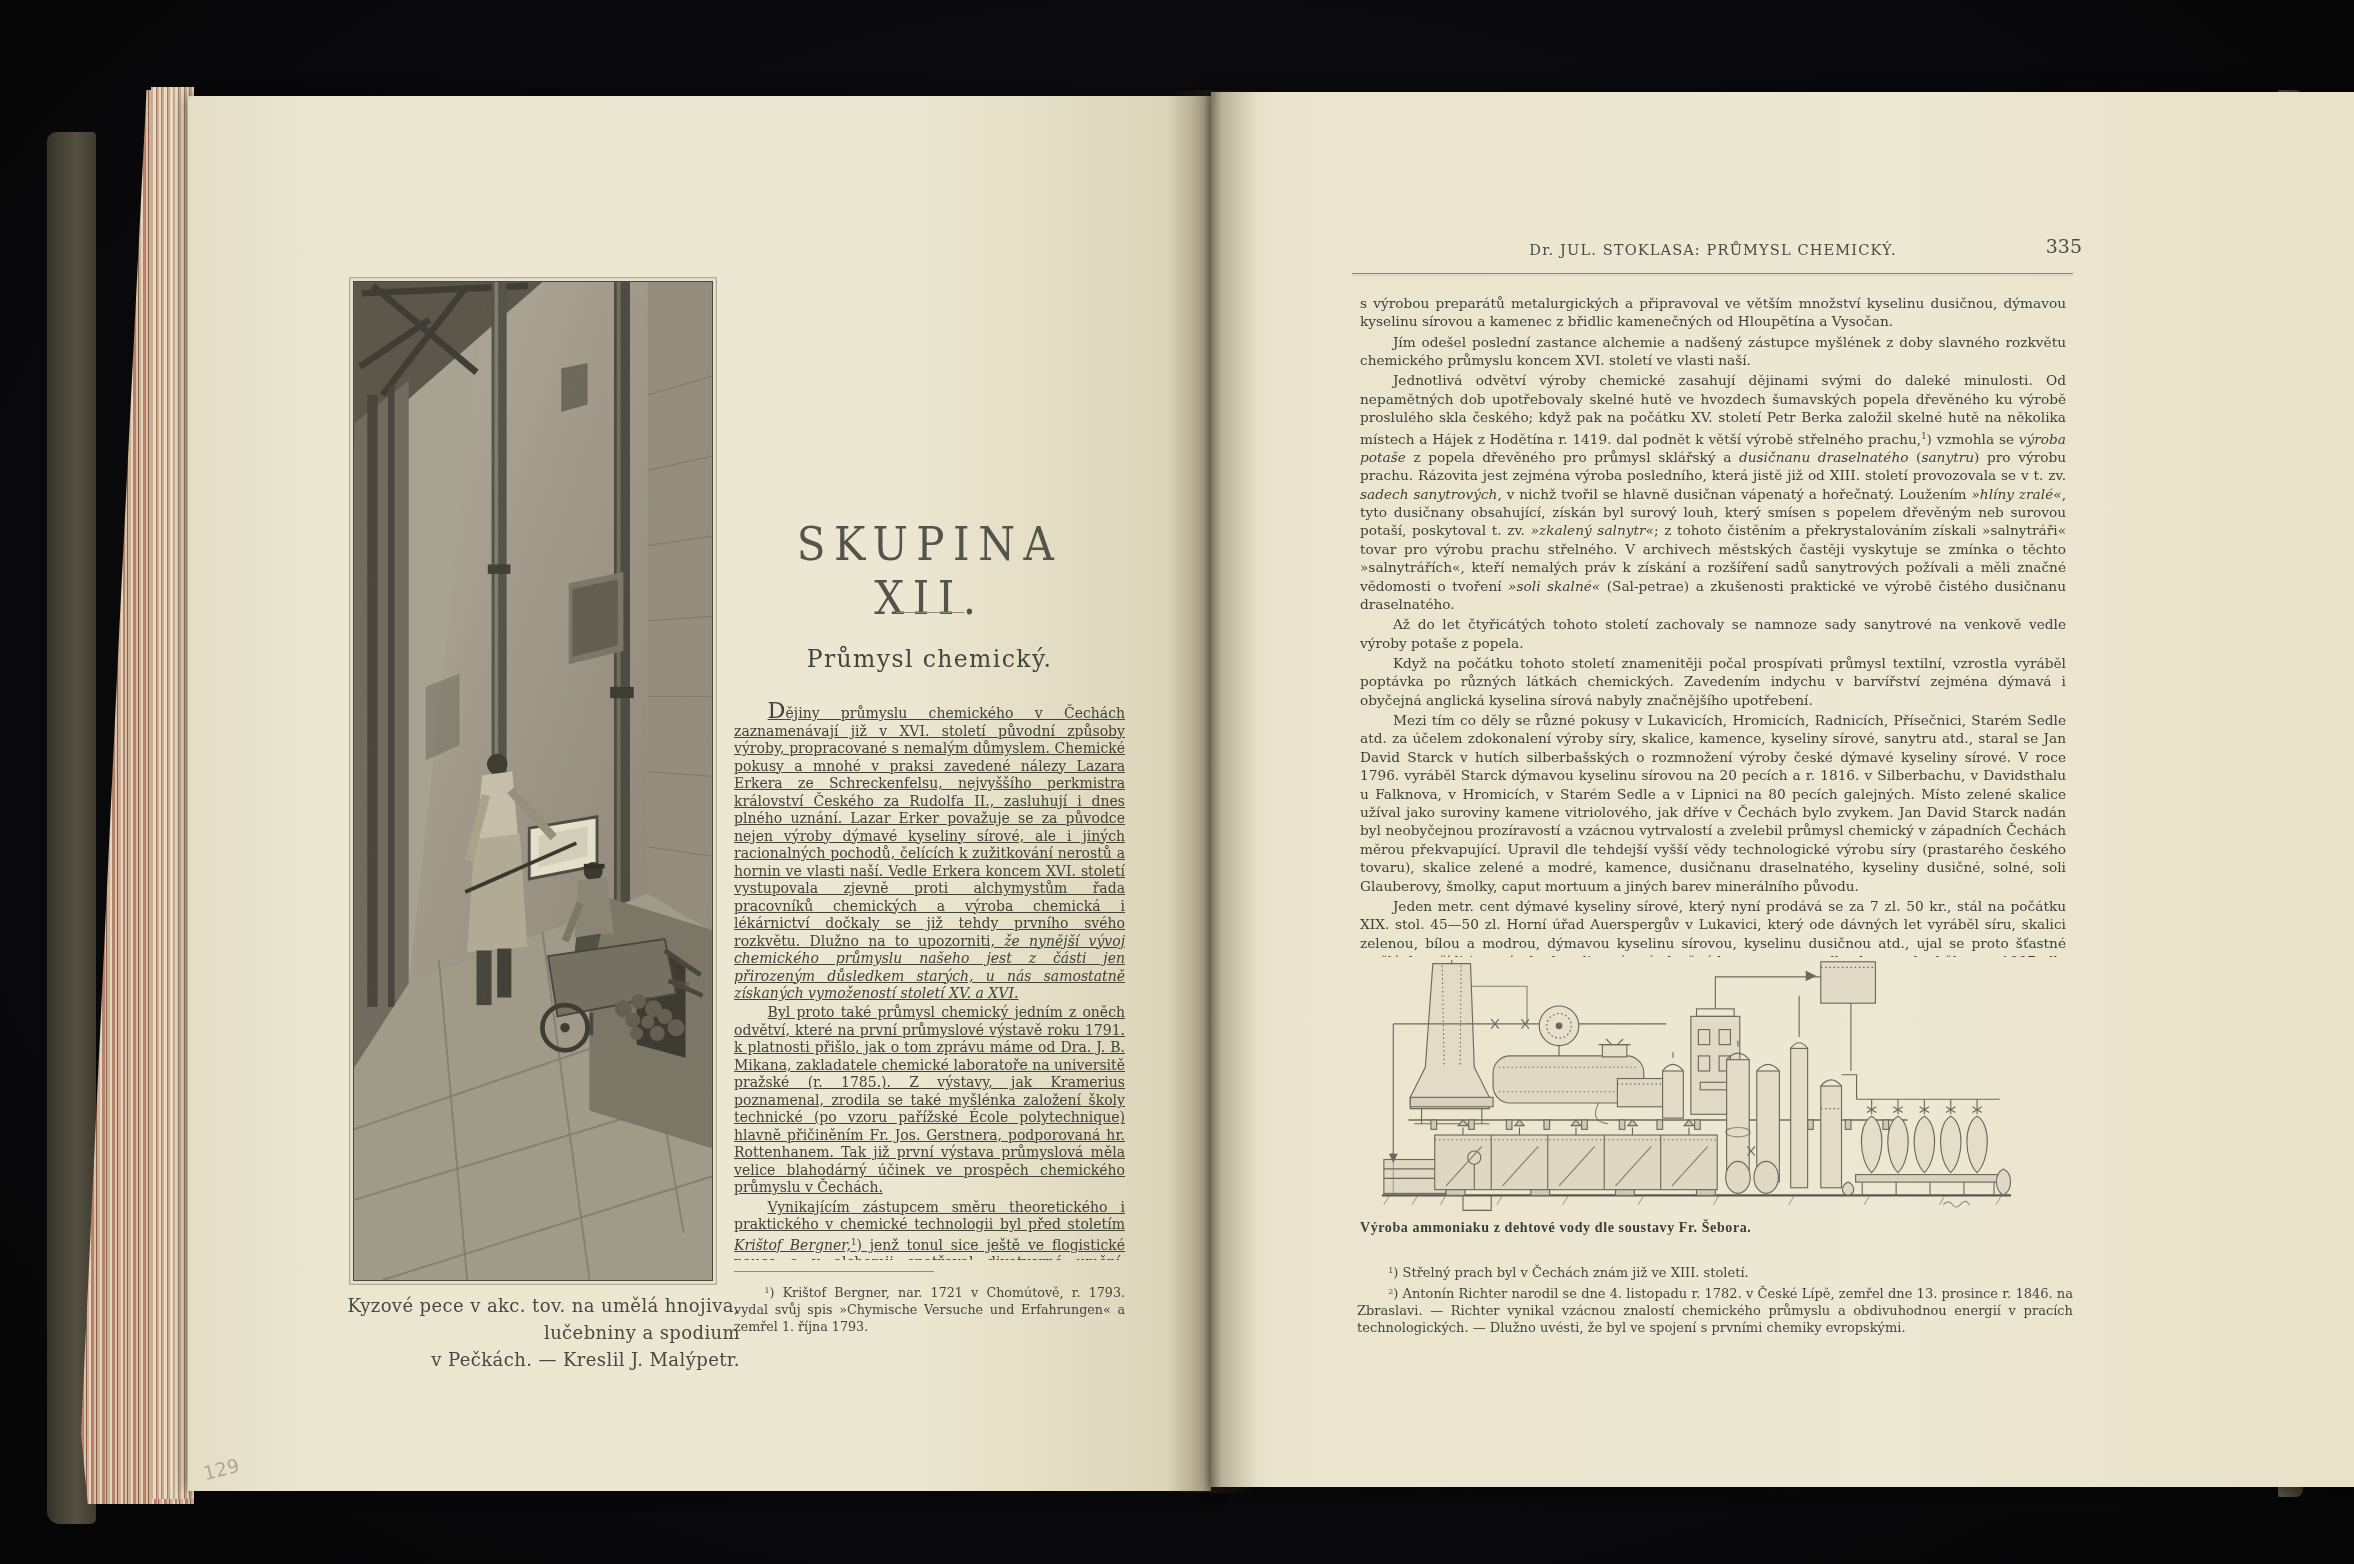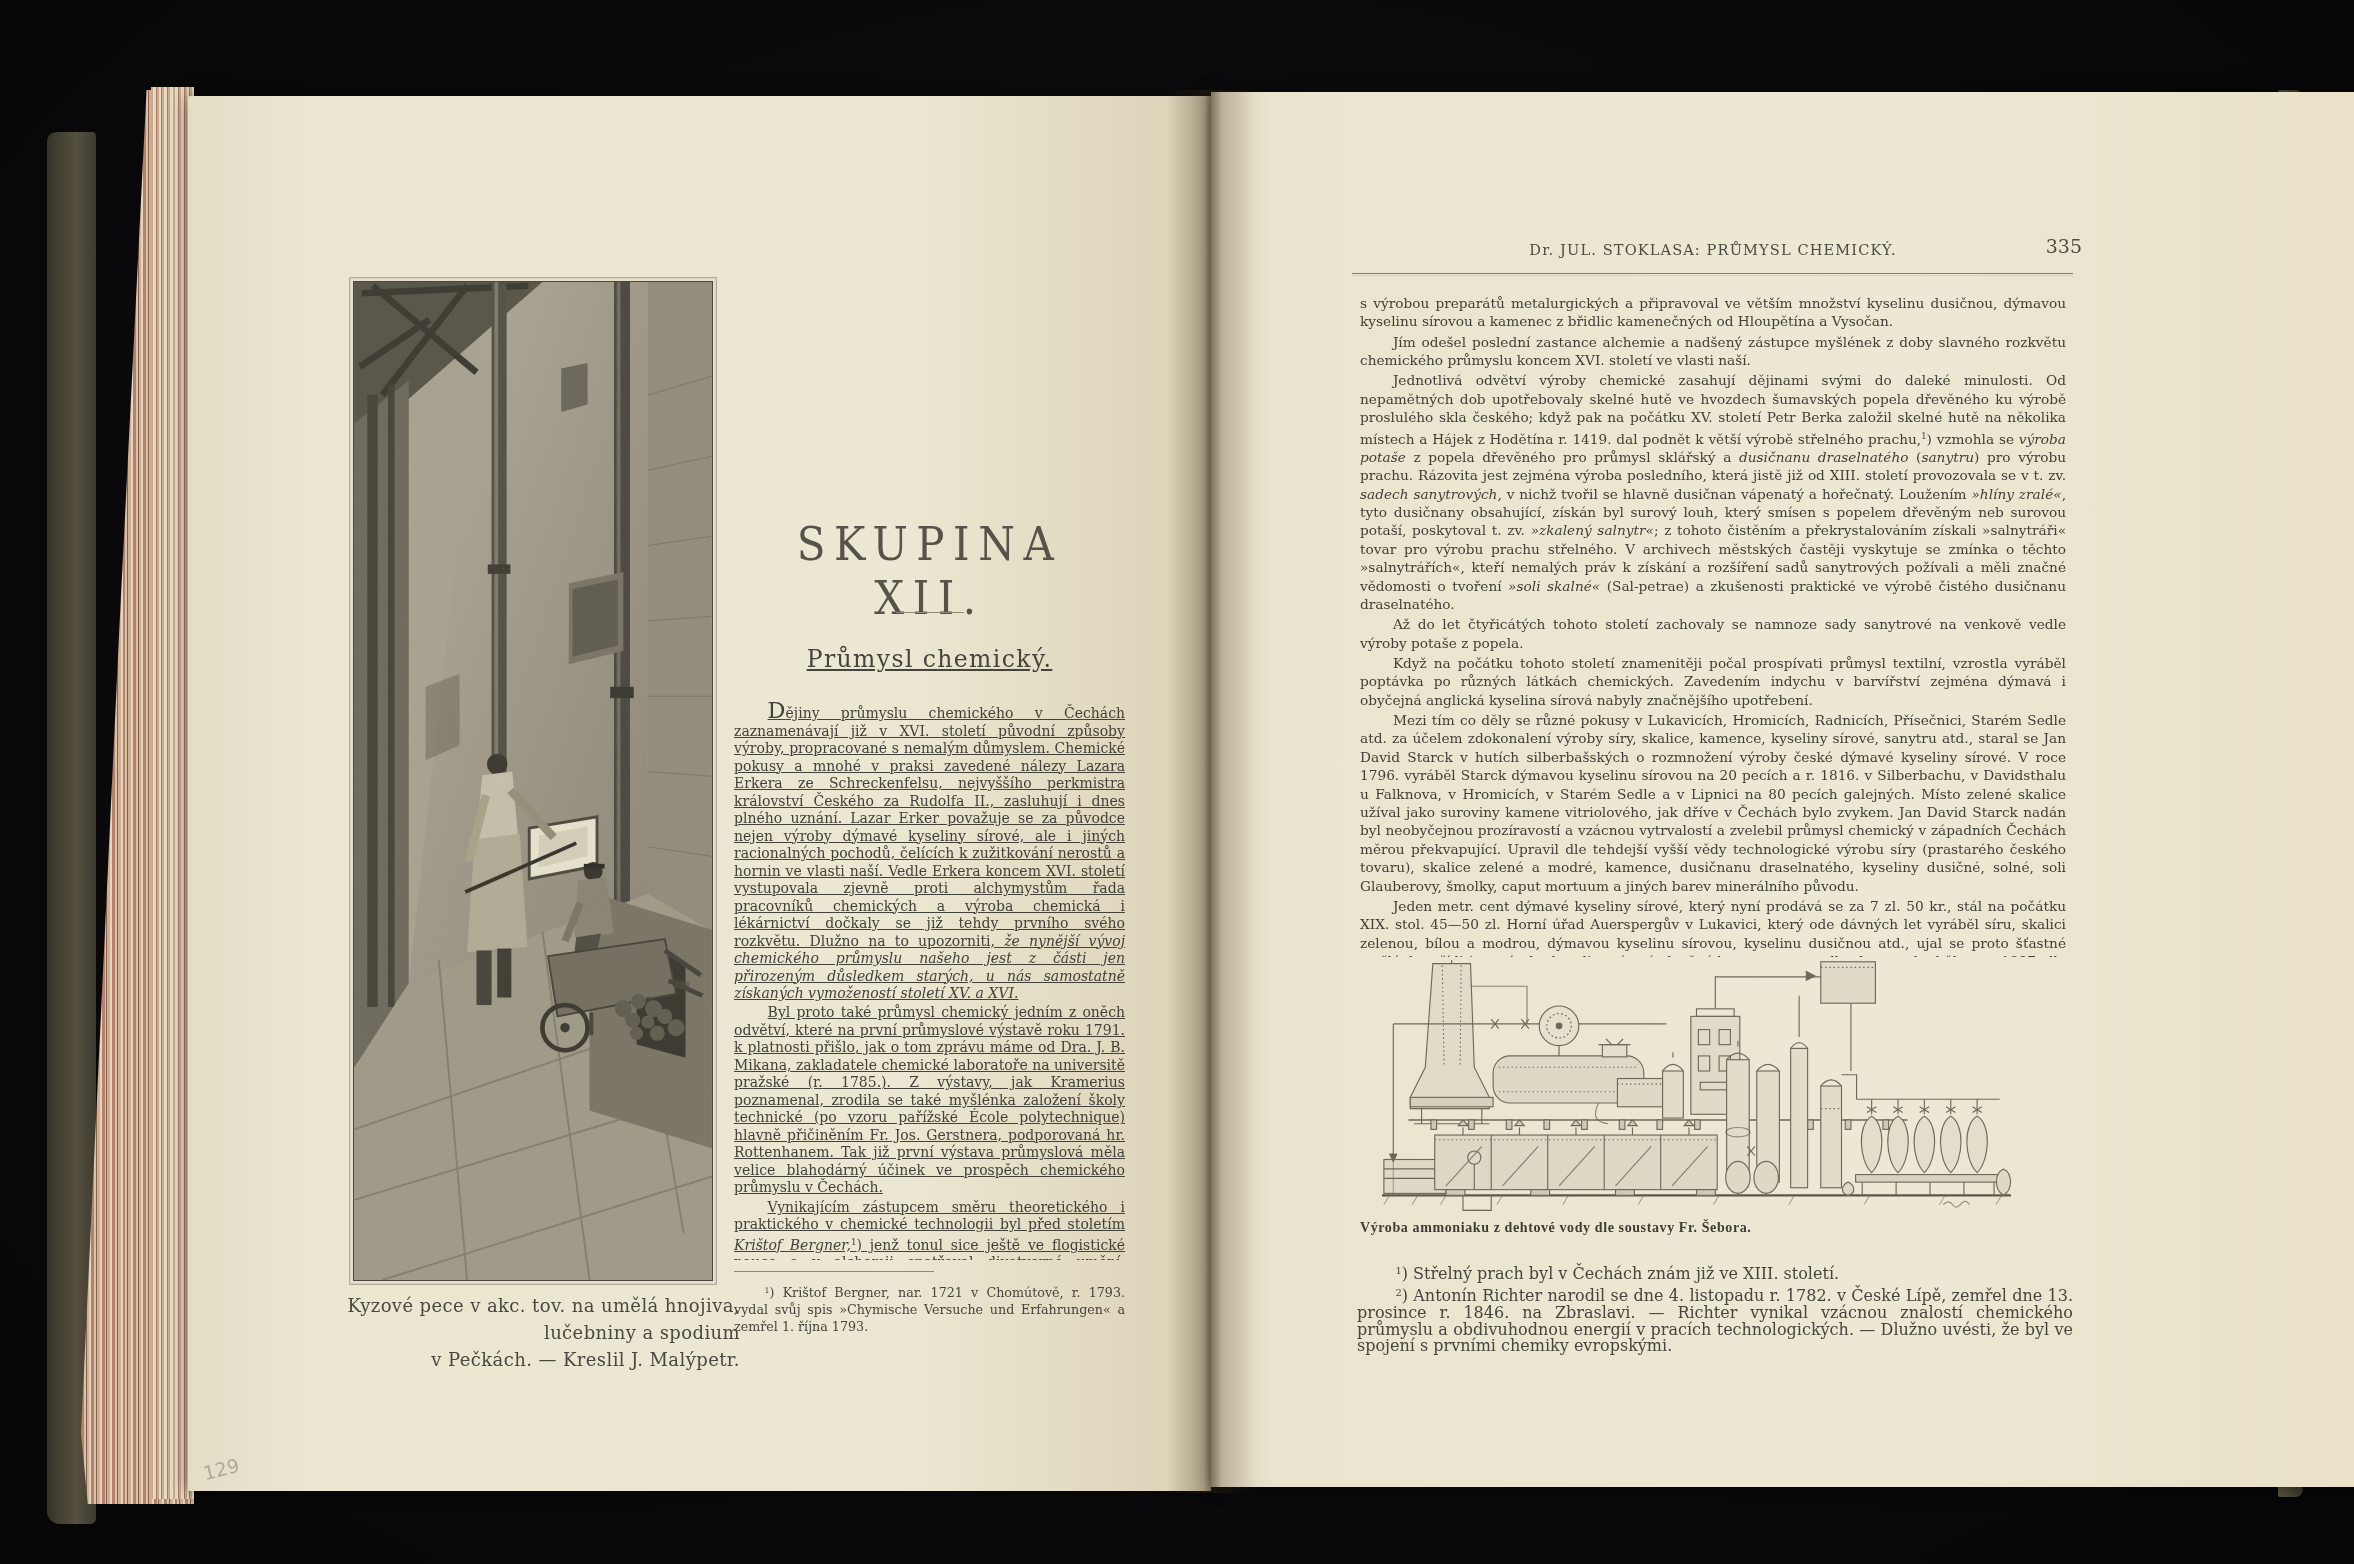--- a/index.html
+++ b/index.html
@@ -47,21 +47,21 @@
   
   .col-right{position:absolute;left:149px;width:706px;color:#403f37;}
   .rp-header{top:149px;text-align:center;font-size:14.6px;letter-spacing:1.1px;color:#4c4b42;}
   .rp-pagenum{position:absolute;left:815px;top:143px;width:56px;text-align:right;font-size:19px;color:#4c4b42;}
   .rp-rule{position:absolute;left:141px;top:181px;width:721px;border-top:0.9px solid #837e70;
     box-shadow:0 1.9px 0 rgba(130,124,108,.22);}
   .body-right{top:202px;height:663px;overflow:hidden;font-size:13.7px;line-height:18.4px;text-align:justify;}
   .diagram{position:absolute;left:169px;top:866px;width:633px;height:258px;}
   .diag-caption{position:absolute;left:149px;top:1128px;width:706px;text-align:left;
     font-family:Liberation Serif, serif;font-weight:bold;font-size:14px;letter-spacing:0.6px;color:#3e3d35;}
-  .fn-right{position:absolute;left:146px;top:1171px;width:716px;font-size:16px;line-height:16.6px;
+  .fn-right{position:absolute;left:146px;top:1171px;width:716px;font-size:13px;line-height:16.6px;
     text-align:justify;color:#46453d;}
   
   .rp{margin:0;}
   .rp + .rp{margin-top:1.9px;}
   .ind{text-indent:2.4em;}
   .ital{font-style:italic;}
   .supref{font-size:.62em;vertical-align:.55em;}
   .dropcap{font-size:1.6em;line-height:1;}
 </style>
 </head>
@@ -196,21 +196,21 @@
       </svg>
     </div>
 
     <div class="illu-caption">
       <span>Kyzové pece v akc. tov. na umělá hnojiva, lučebniny a spodium</span><br>
       <span>v Pečkách. — Kreslil J. Malýpetr.</span>
     </div>
 
     <div class="col-left sec-title" style="position:absolute;">SKUPINA XII.</div>
     <div class="sec-rule"></div>
-    <div class="col-left sec-sub" style="position:absolute;text-decoration:underline;">Průmysl chemický.</div>
+    <div class="col-left sec-sub" style="position:absolute;">Průmysl chemický.</div>
 
     <div class="col-left body-left" style="position:absolute;">
         <p class="rp ind"><span class="dropcap">D</span><span>ějiny průmyslu chemického v Čechách zaznamenávají již v XVI. století původní způsoby výroby, propracované s nemalým důmyslem. Chemické pokusy a mnohé v praksi zavedené nálezy Lazara Erkera ze Schreckenfelsu, nejvyššího perkmistra království Českého za Rudolfa II., zasluhují i dnes plného uznání. Lazar Erker považuje se za původce nejen výroby dýmavé kyseliny sírové, ale i jiných racionalných pochodů, čelících k zužitkování nerostů a hornin ve vlasti naší. Vedle Erkera koncem XVI. století vystupovala zjevně proti alchymystům řada pracovníků chemických a výroba chemická i lékárnictví dočkaly se již tehdy prvního svého rozkvětu. Dlužno na to upozorniti, </span><span class="ital">že nynější vývoj chemického průmyslu našeho jest z části jen přirozeným důsledkem starých, u nás samostatně získaných vymožeností století XV. a XVI.</span></p>
         <p class="rp ind"><span>Byl proto také průmysl chemický jedním z oněch odvětví, které na první průmyslové výstavě roku 1791. k platnosti přišlo, jak o tom zprávu máme od Dra. J. B. Mikana, zakladatele chemické laboratoře na universitě pražské (r. 1785.). Z výstavy, jak Kramerius poznamenal, zrodila se také myšlénka založení školy technické (po vzoru pařížské École polytechnique) hlavně přičiněním Fr. Jos. Gerstnera, podporovaná hr. Rottenhanem. Tak již první výstava průmyslová měla velice blahodárný účinek ve prospěch chemického průmyslu v Čechách.</span></p>
         <p class="rp ind"><span>Vynikajícím zástupcem směru theoretického i praktického v chemické technologii byl před stoletím </span><span class="ital">Krištof Bergner,</span><span class="supref">1</span><span>) jenž tonul sice ještě ve flogistické nauce a v alchemii spatřoval divotvorné umění, nicméně uložil ve svém spise nemalou řadu překvapujících vymožeností. Ve své laboratoři v Praze (v Kozí ulici u bílého slona) prováděl mnohé nákladné pokusy</span></p>
       </div>
 
     <div class="fn-rule-left"></div>
     <div class="fn-left">
         <p class="rp ind"><span class="supref">1</span><span>) Krištof Bergner, nar. 1721 v Chomútově, r. 1793. vydal svůj spis »Chymische Versuche und Erfahrungen« a zemřel 1. října 1793.</span></p>

